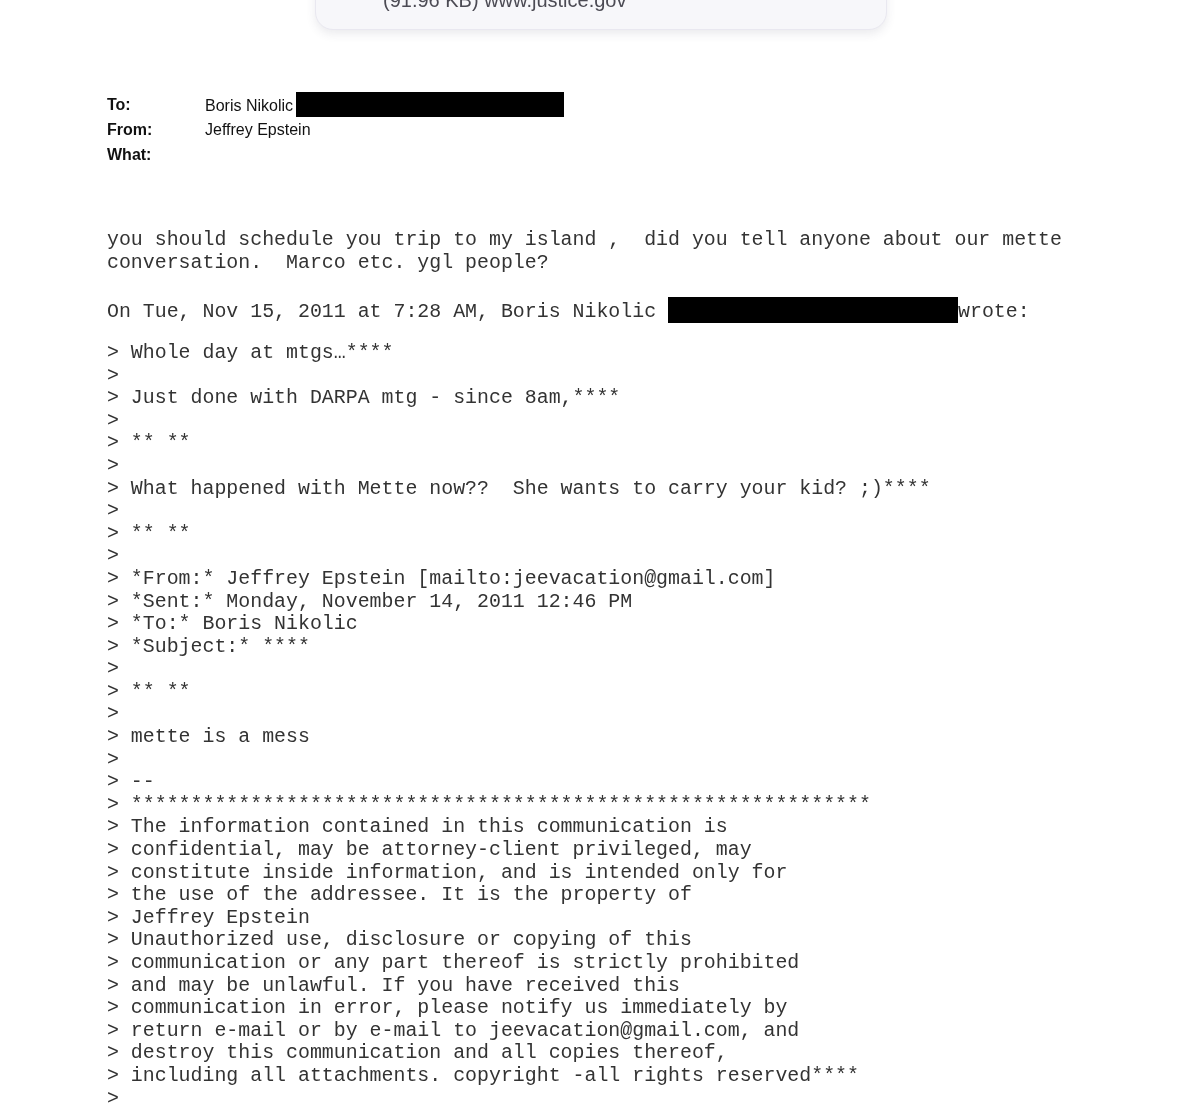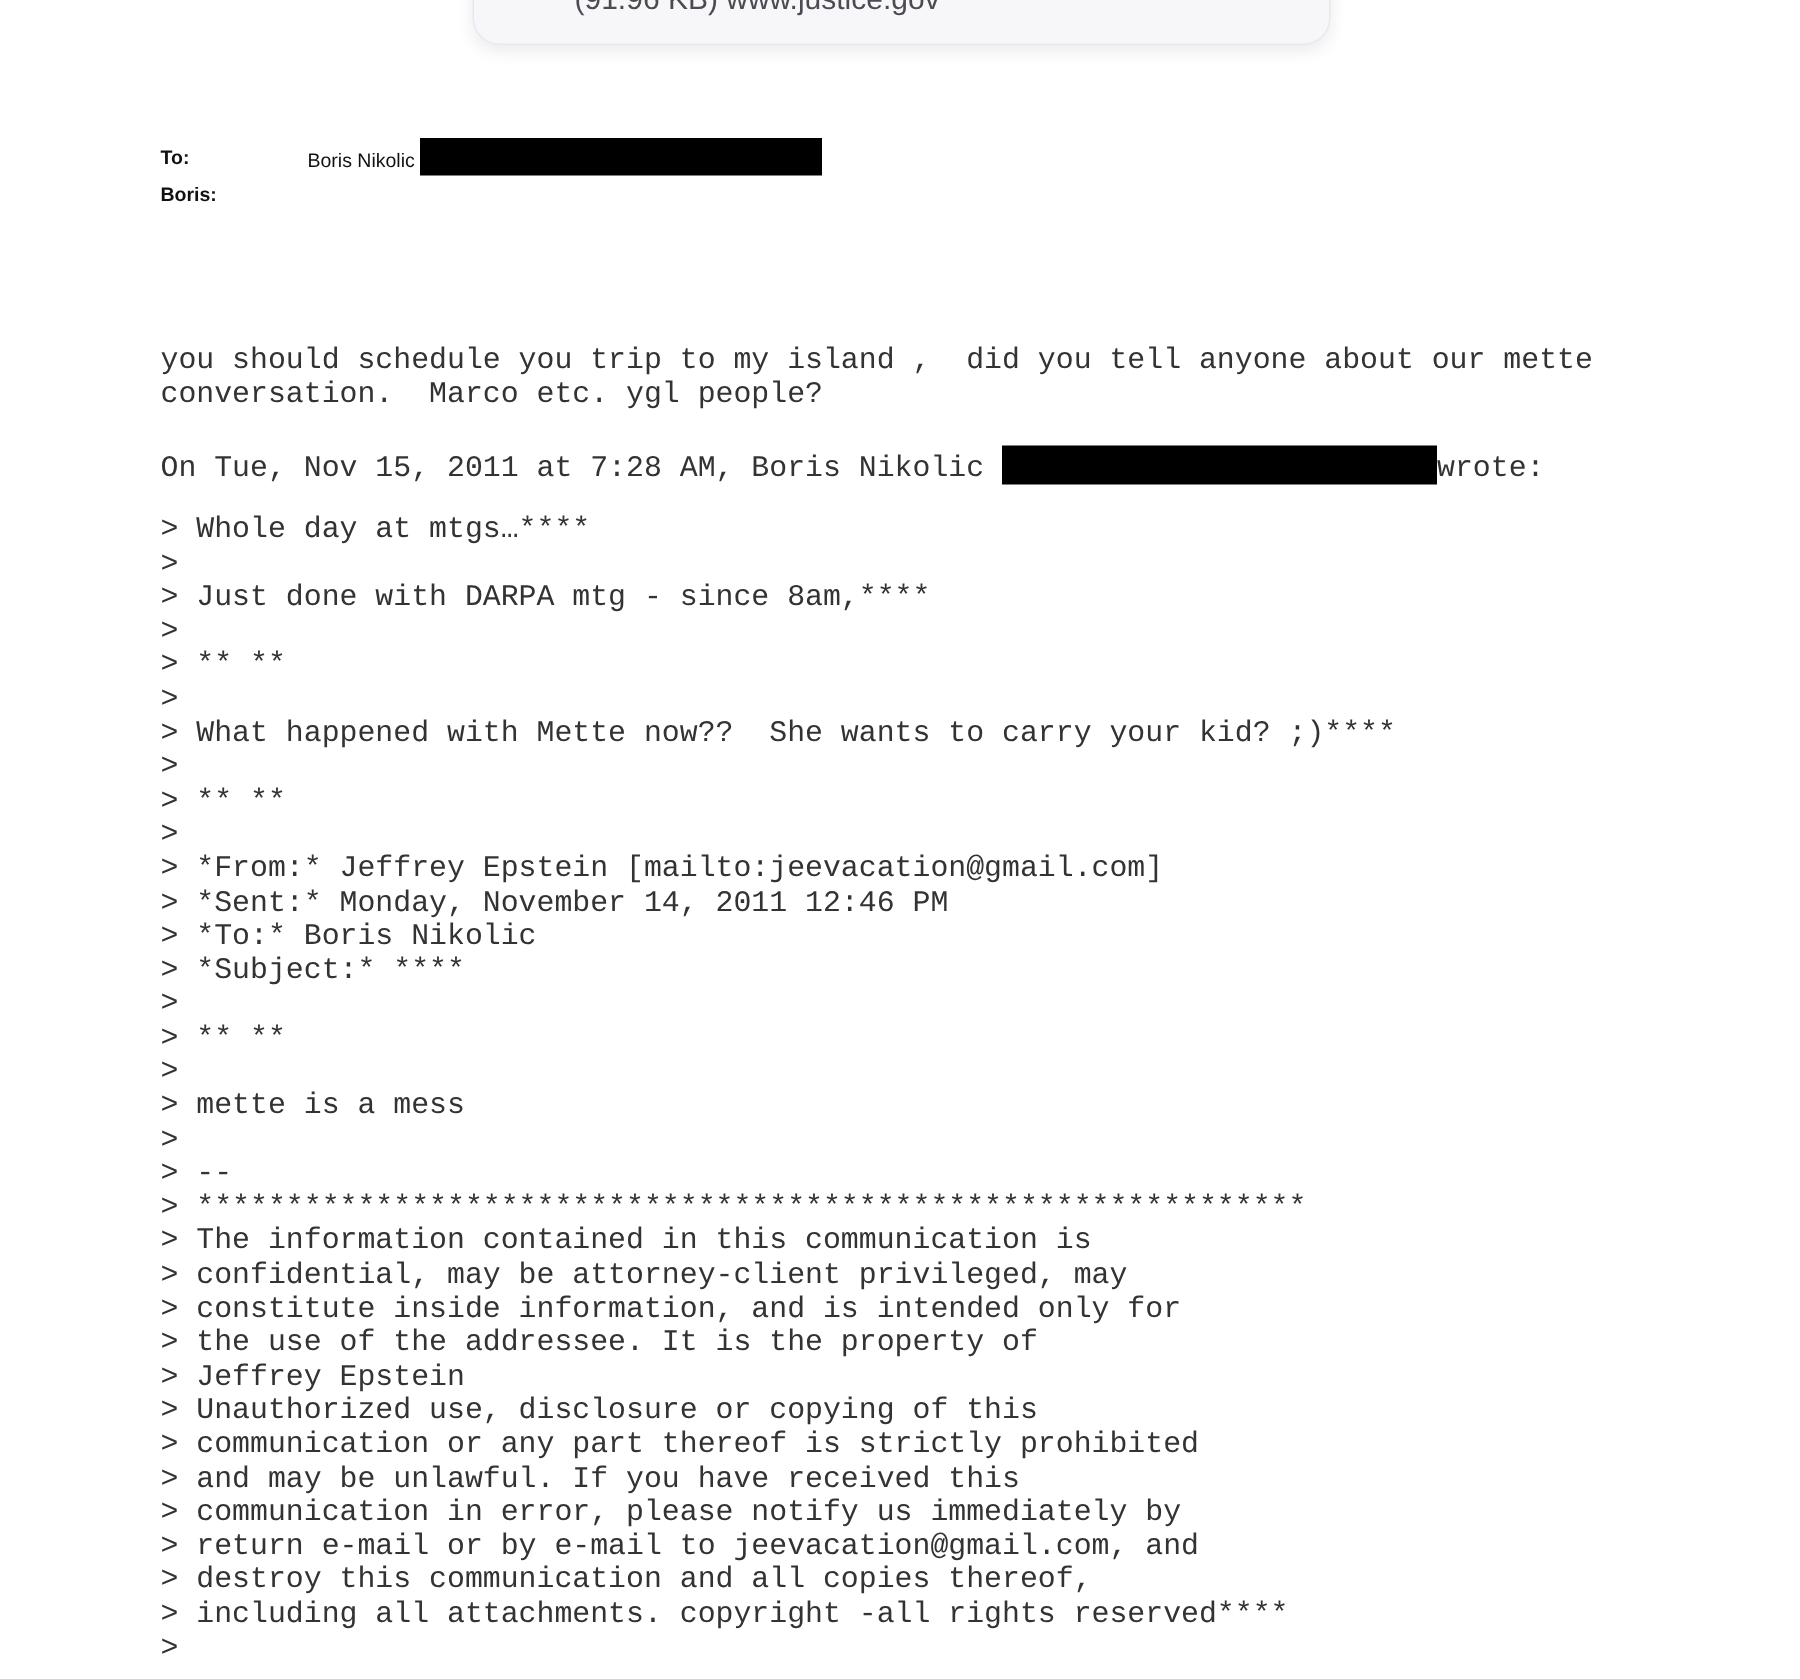--- a/index.html
+++ b/index.html
@@ -33,21 +33,21 @@
     color: #4c4b54;
     white-space: nowrap;
   }
 
   
   .headers {
     position: absolute;
     left: 107px;
     top: 92px;
     color: #111111;
-    font-size: 13px;
+    font-size: 16px;
   }
   .hrow { display: flex; line-height: 25px; height: 25px; }
   .hlabel { width: 98px; font-weight: 700; }
   .hvalue { font-weight: 400; white-space: nowrap; text-align: center; }
 
   .redaction {
     display: inline-block;
     background: #000000;
   }
   .redaction-to {
@@ -87,21 +87,25 @@
   <div class="tooltip-card">
     <span class="tooltip-text">(91.96 KB) www.justice.gov</span>
   </div>
 
   <div class="headers">
     <div class="hrow">
       <span class="hlabel">To:</span>
       <span class="hvalue"><span>Boris Nikolic</span><span class="redaction redaction-to"></span></span>
     </div>
     <div class="hrow">
-      <span class="hlabel">Boris:</span>
+      <span class="hlabel">From:</span>
+      <span class="hvalue">Jeffrey Epstein</span>
+    </div>
+    <div class="hrow">
+      <span class="hlabel">What:</span>
     </div>
   </div>
 
   <div class="mono-body">
     <pre class="mono">you should schedule you trip to my island ,  did you tell anyone about our mette
 conversation.  Marco etc. ygl people?</pre>
     <div class="blank-line"></div>
     <div class="mono reply-line"><span>On Tue, Nov 15, 2011 at 7:28 AM, Boris Nikolic </span><span class="redaction redaction-reply"></span><span>wrote:</span></div>
     <div class="blank-line"></div>
     <pre class="mono">&gt; Whole day at mtgs…****

